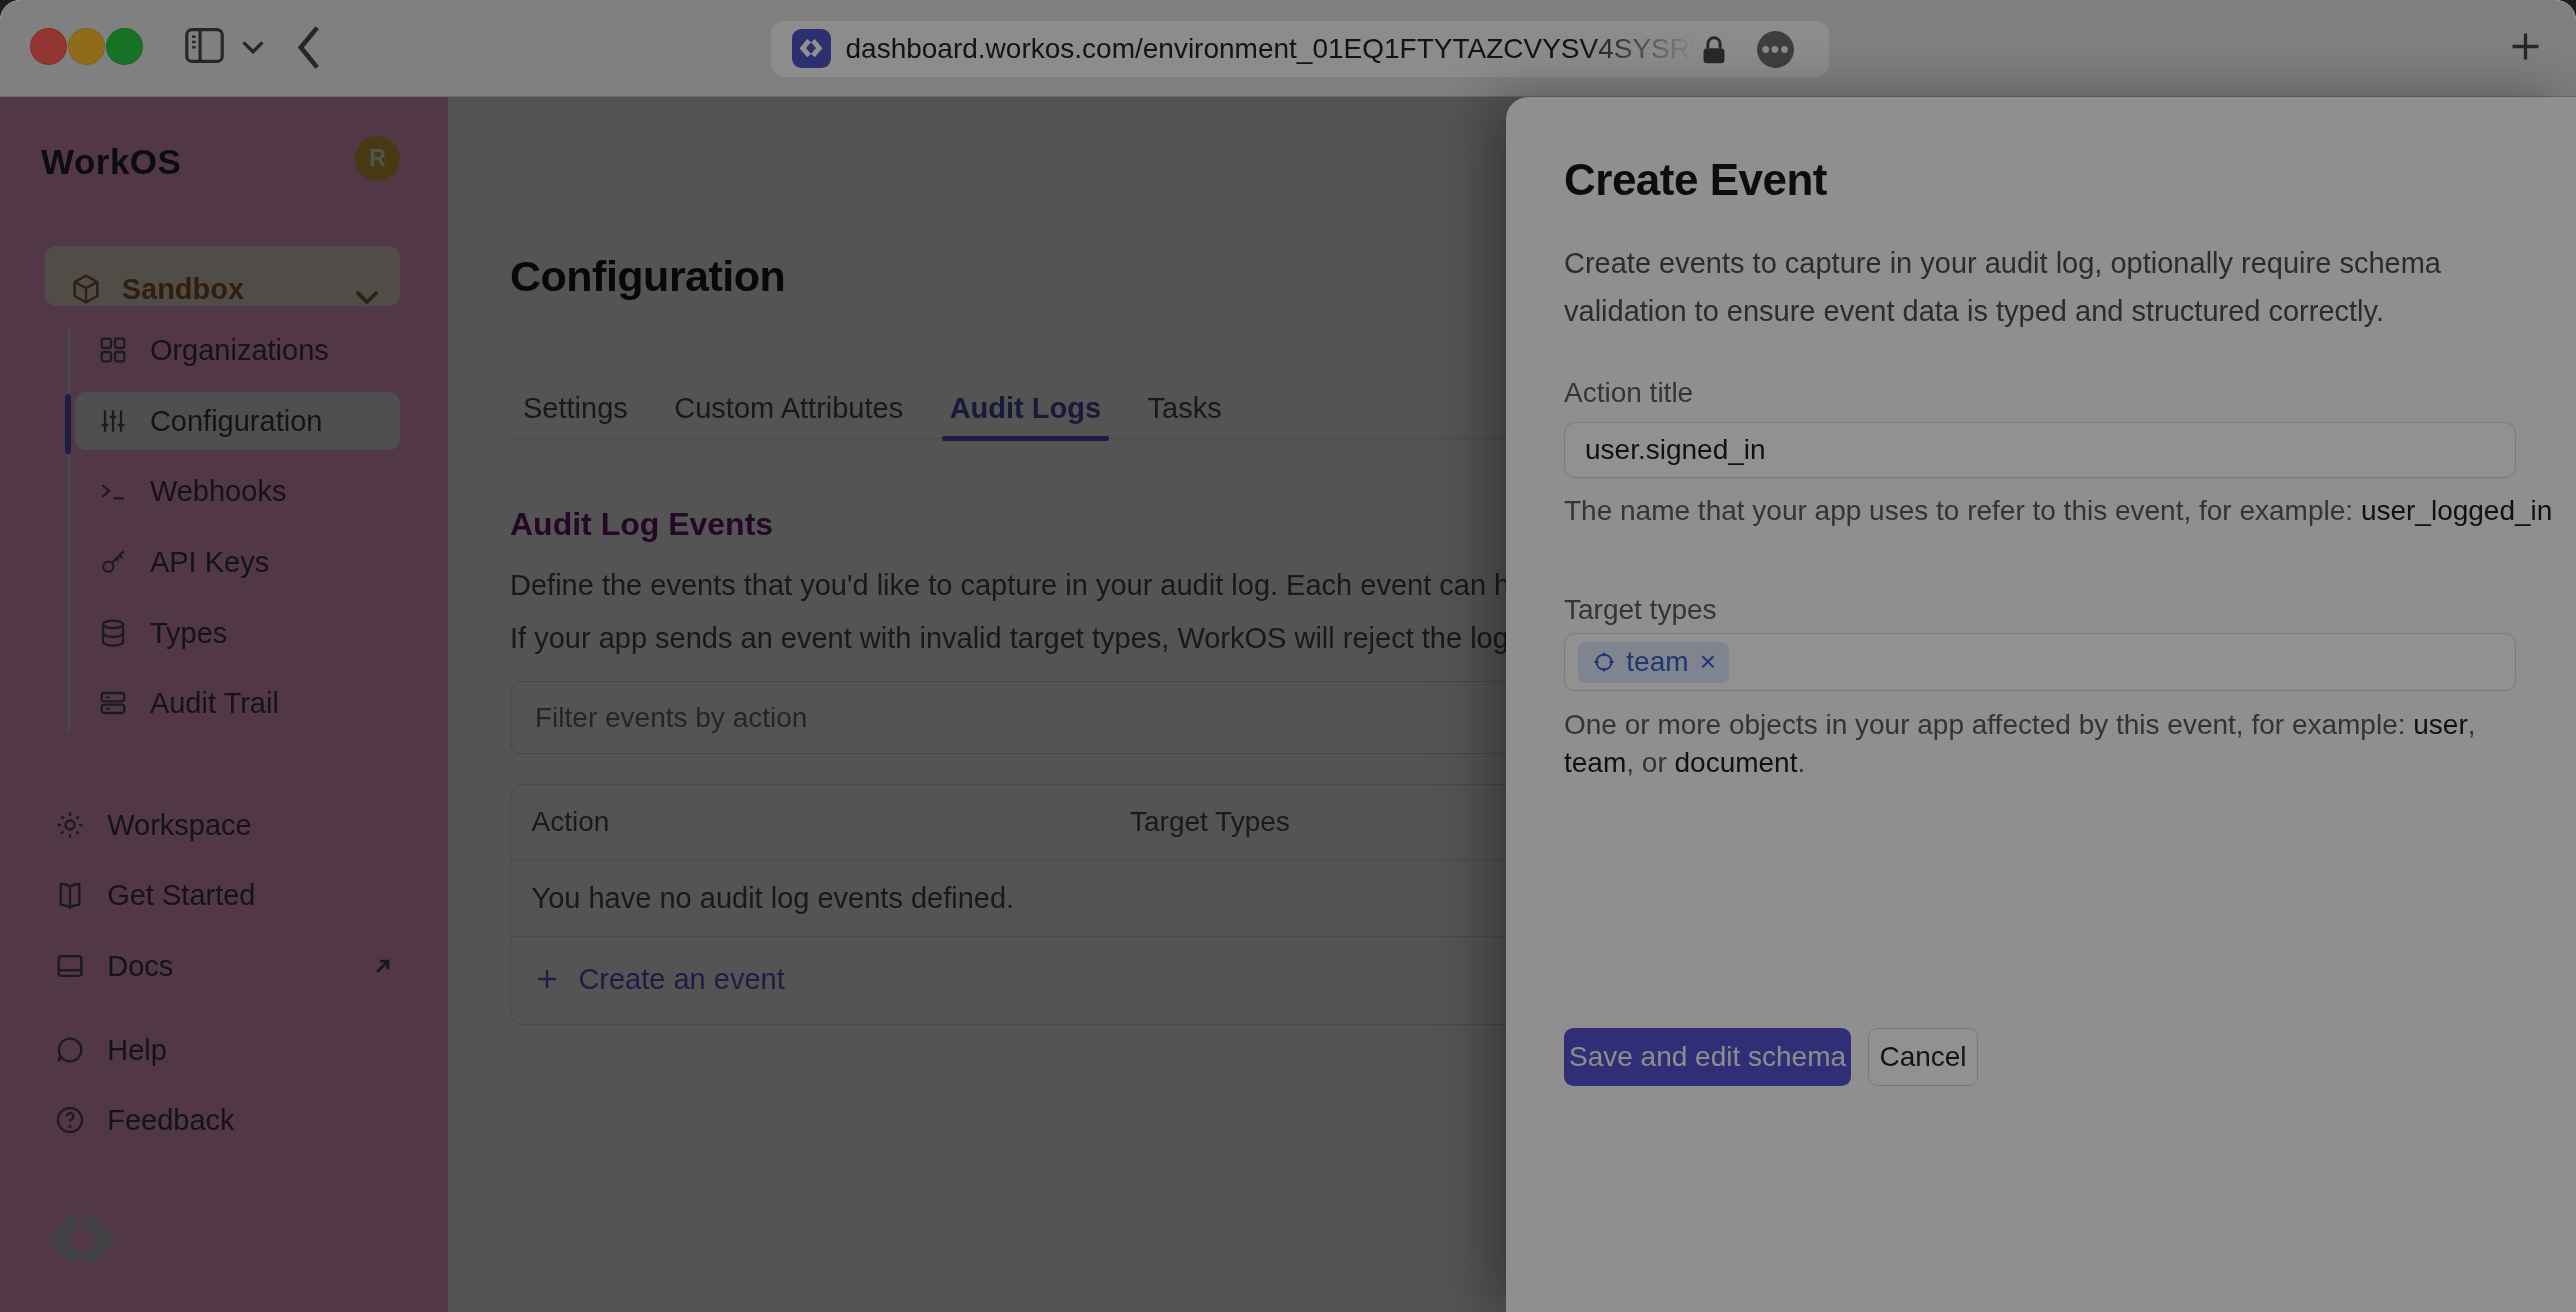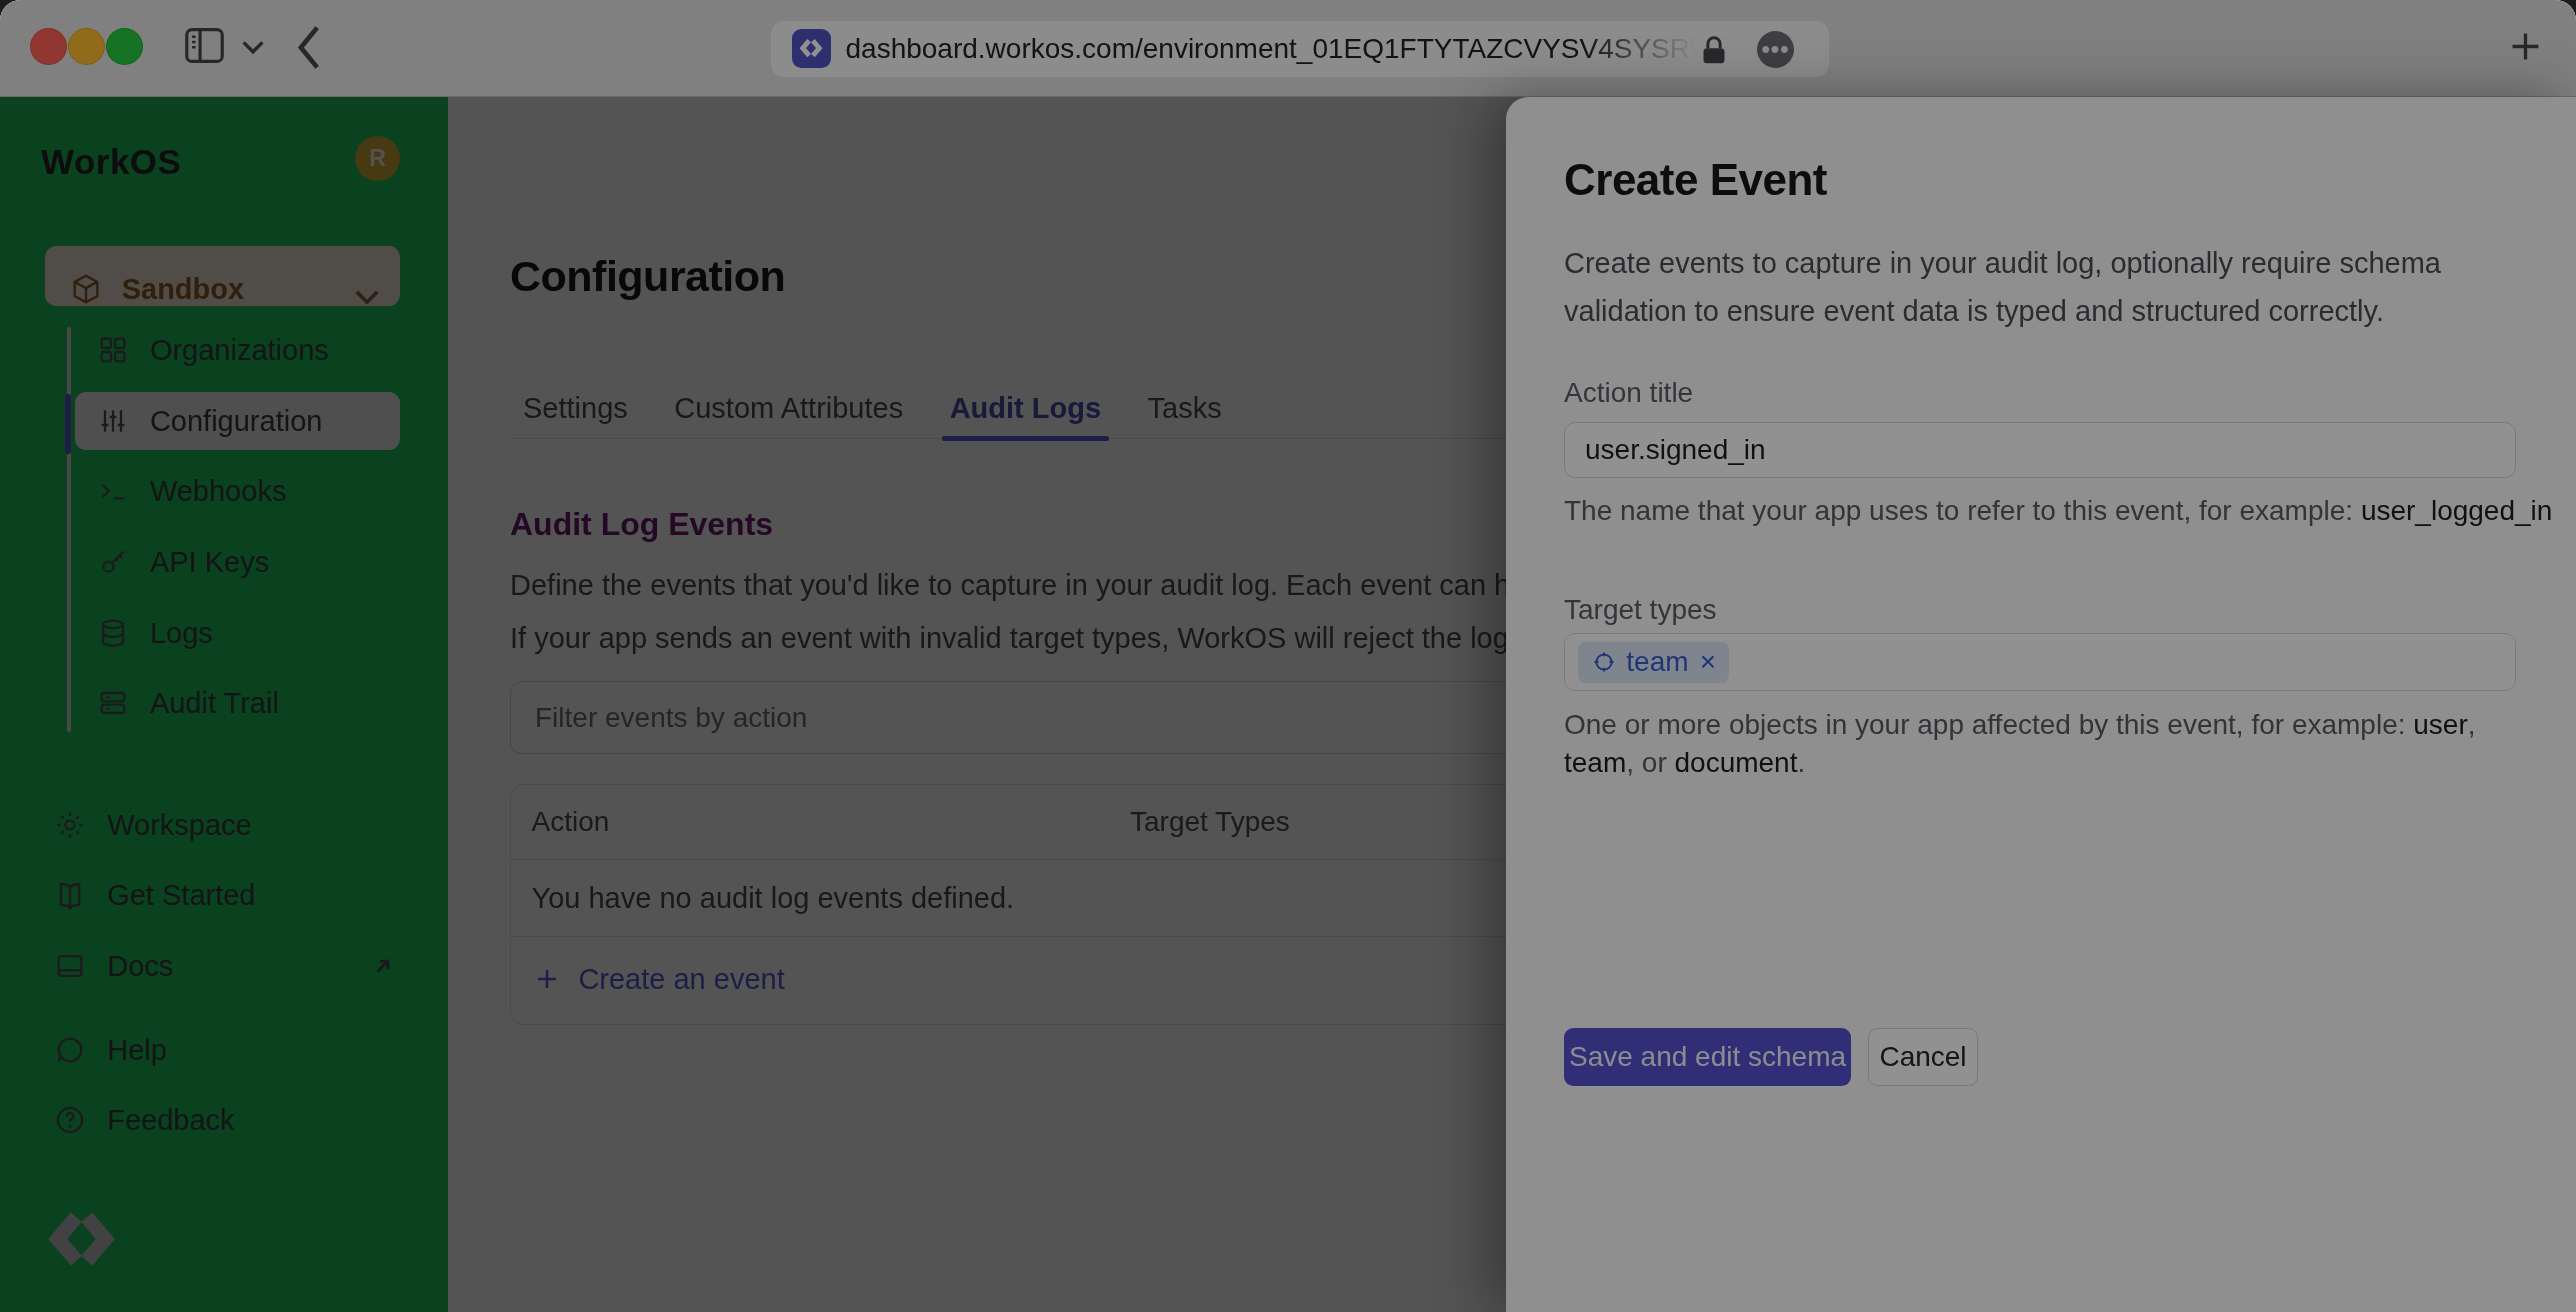--- a/index.html
+++ b/index.html
@@ -36,21 +36,21 @@
   }
   #lock { position:absolute; right:101px; top:13px; color:#48484e; }
   #more-circle {
     position:absolute; right:35px; top:10.3px; width:37px; height:37px; border-radius:50%;
     background:#6e6e74; color:#f4f4f6; display:flex; align-items:center; justify-content:center;
     font-size:24px; letter-spacing:0.9px; font-weight:bold;
   }
 
   
   #page { position:absolute; top:97px; left:0; width:2576px; height:1215px; background:#ffffff; z-index:1; }
-  #sidebar { position:absolute; top:0; left:0; width:448px; height:1215px; background:#22c55e; }
+  #sidebar { position:absolute; top:0; left:0; width:448px; height:1215px; background:#f9a8d4; }
   #brand { position:absolute; left:41px; top:45px; font-size:35px; font-weight:bold; color:#28282e; letter-spacing:0.5px; }
   #avatar { position:absolute; left:355px; top:39px; width:45px; height:45px; border-radius:50%;
     background:#d9ac38; color:#fdf8ea; font-size:23px; font-weight:bold;
     display:flex; align-items:center; justify-content:center; }
 
   #env-switcher {
     position:absolute; left:45px; top:149px; width:355px; height:60px; border-radius:11.2px;
     background:#f4e9da; display:flex; align-items:flex-end; color:#96602a;
   }
   #env-switcher .env-label { font-size:29px; font-weight:bold; margin-left:18.7px; }
@@ -263,21 +263,21 @@
       </div>
 
       <div class="nav-item" id="nav-logs">
         <span class="ic">
           <svg viewBox="0 0 24 24" fill="none" stroke="currentColor" stroke-width="1.7">
             <ellipse cx="12" cy="5.5" rx="7.5" ry="2.8"></ellipse>
             <path d="M4.5 5.5v13c0 1.6 3.4 2.9 7.5 2.9s7.5-1.3 7.5-2.9v-13"></path>
             <path d="M4.5 12c0 1.6 3.4 2.9 7.5 2.9s7.5-1.3 7.5-2.9"></path>
           </svg>
         </span>
-        <span class="lbl">Logs</span>
+        <span class="lbl">Types</span>
       </div>
 
       <div class="nav-item" id="nav-audittrail">
         <span class="ic">
           <svg viewBox="0 0 24 24" fill="none" stroke="currentColor" stroke-width="1.7">
             <rect x="3.5" y="4.5" width="17" height="6.2" rx="1.8"></rect>
               <rect x="3.5" y="13.3" width="17" height="6.2" rx="1.8"></rect>
             <path d="M6.5 7.6h3M6.5 16.4h3" stroke-width="1.5"></path>
           </svg>
         </span>

